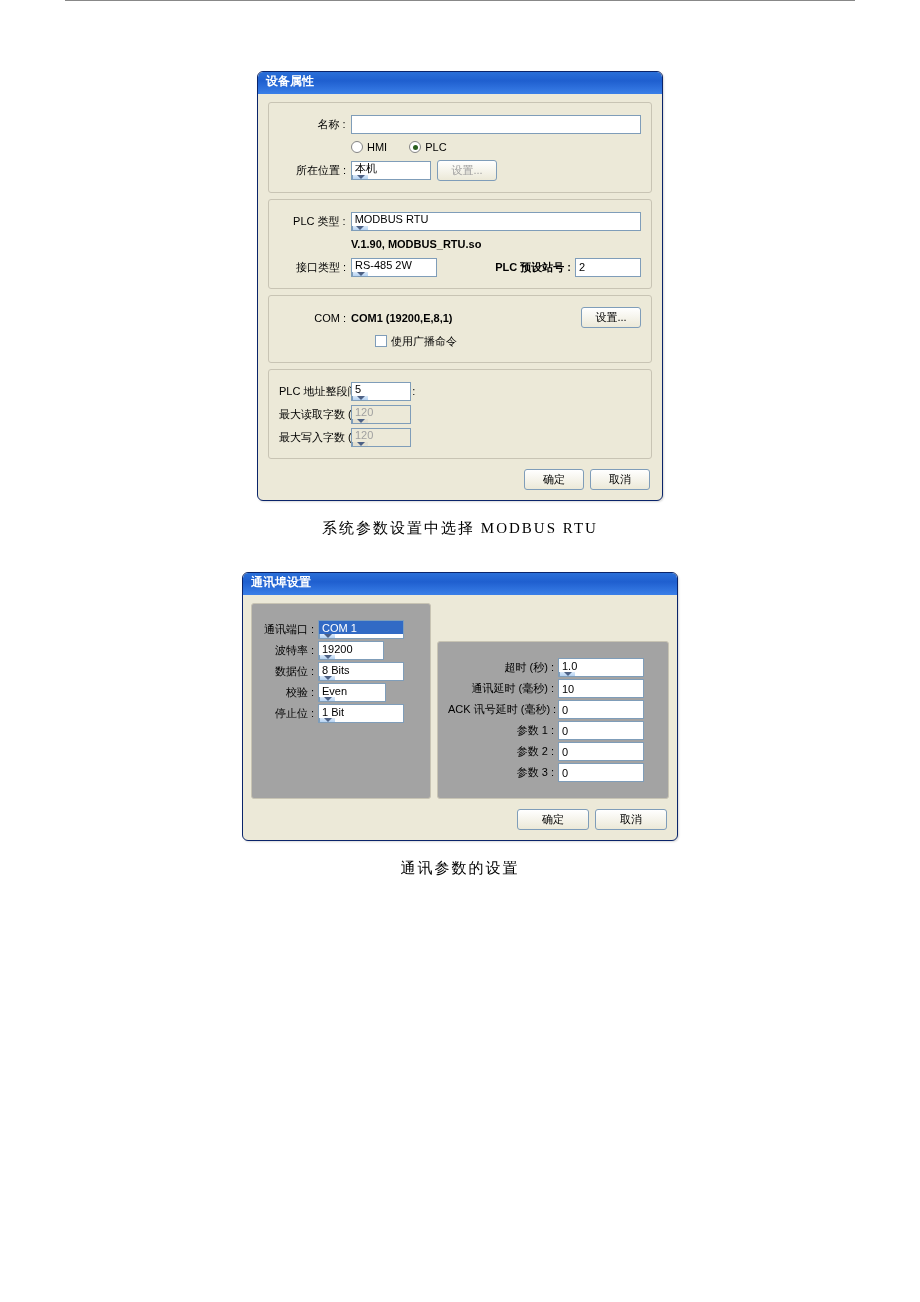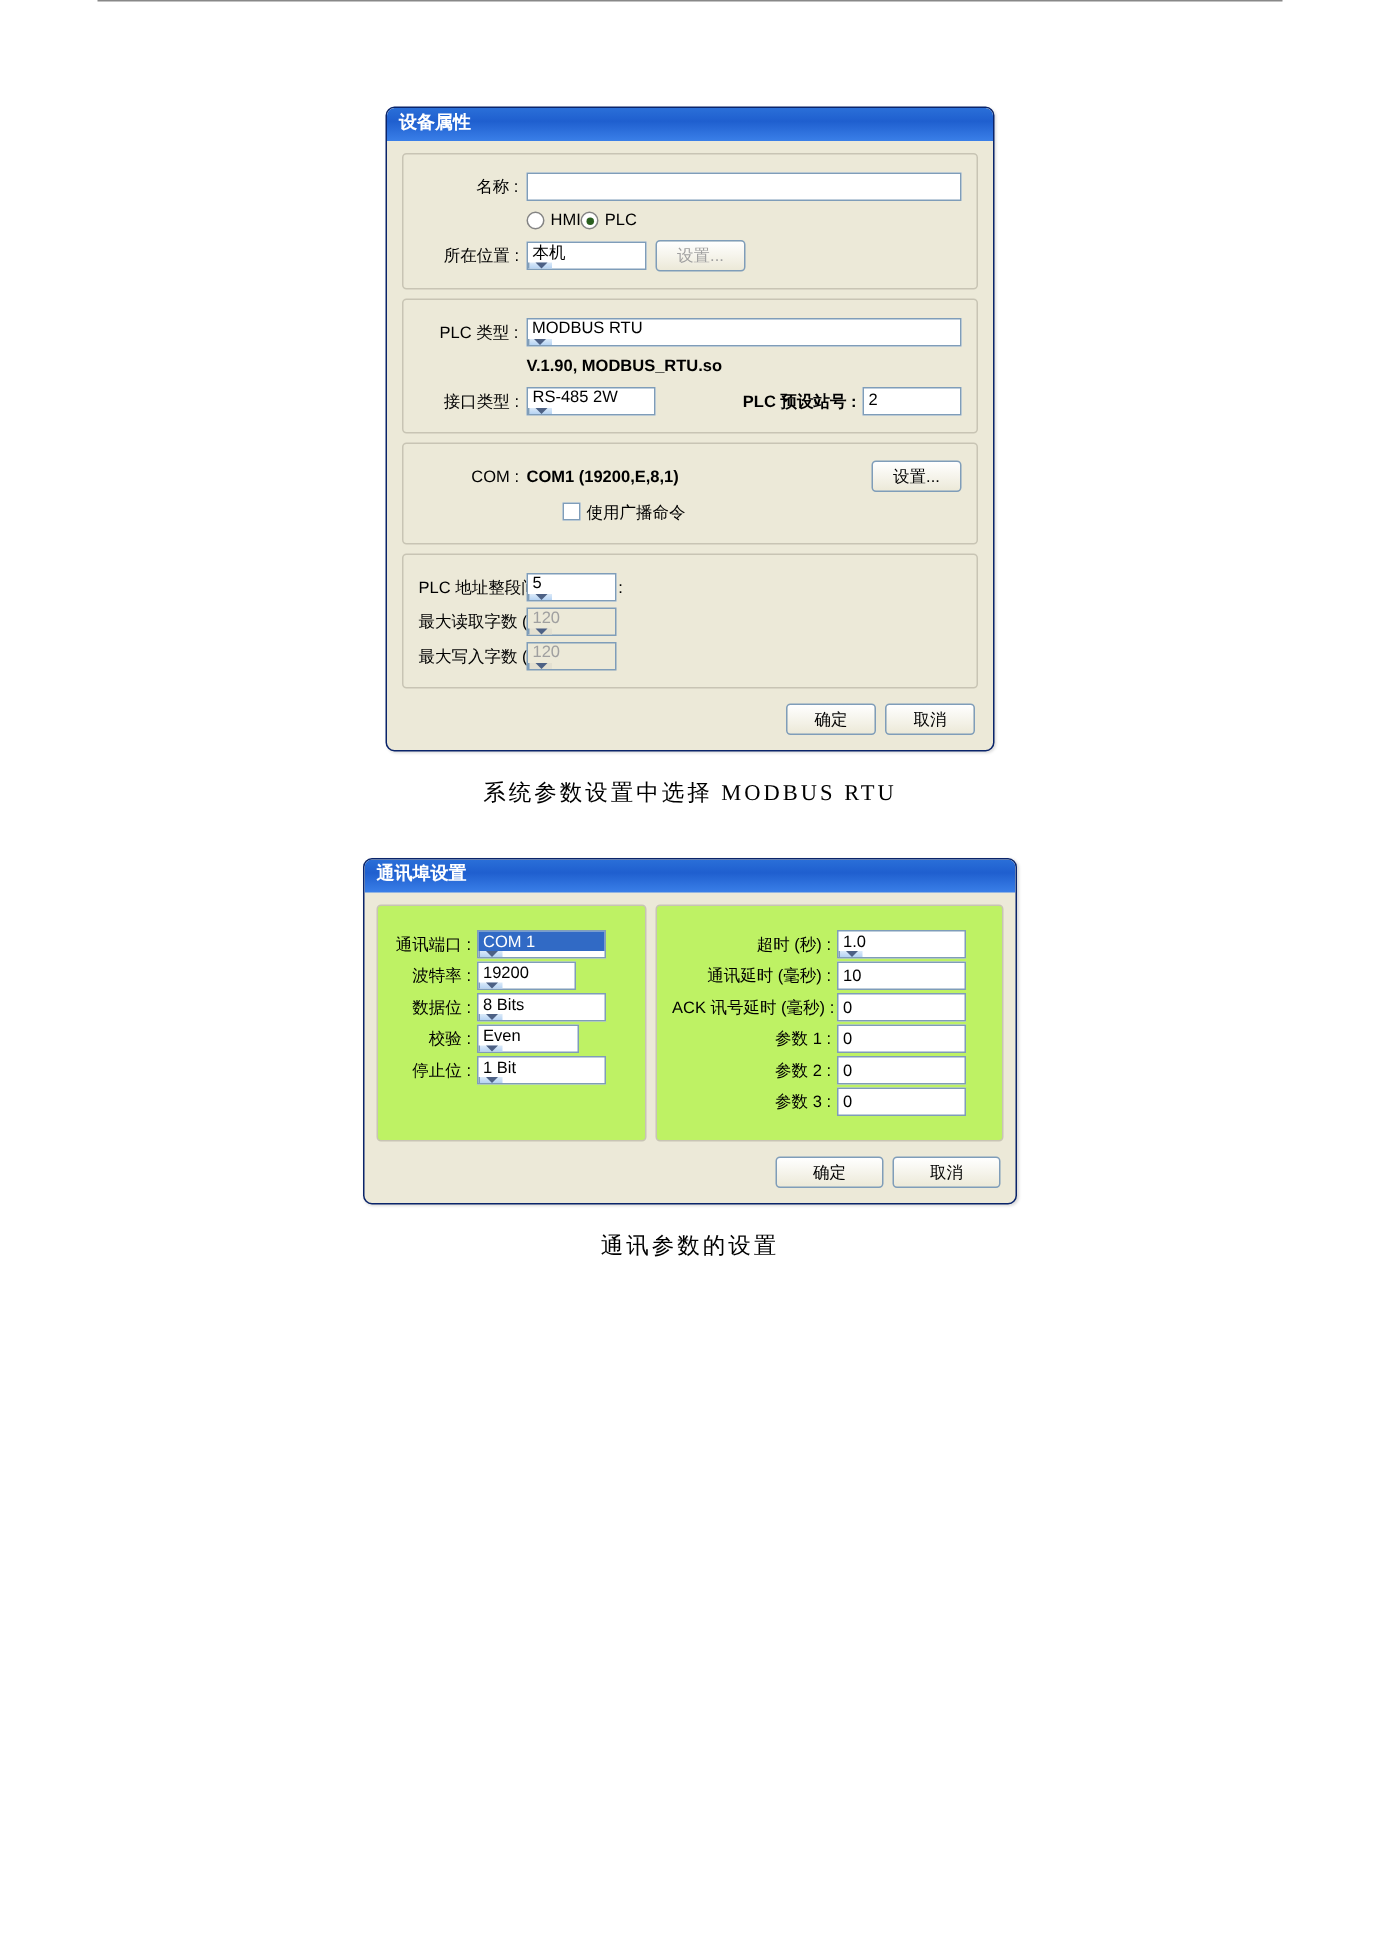--- a/index.html
+++ b/index.html
@@ -109,21 +109,21 @@
   }
   .combo.disabled { background: #ece9d8; }
   .combo.disabled .combo-text { color: #a0a0a0; }
   .combo.disabled .combo-btn { background: #e3e0d1; cursor: default; }
   .chev {
     width: 0; height: 0;
     border-left: 4px solid transparent;
     border-right: 4px solid transparent;
     border-top: 4px solid #4d6185;
   }
-  .radio-group { display: flex; }
+  .radio-group { display: flex; gap: 22px; }
   .radio {
     display: inline-flex;
     align-items: center;
     gap: 4px;
     font-size: 11px;
     cursor: pointer;
   }
   .radio .circle {
     width: 12px; height: 12px;
     border: 1px solid #848484;
@@ -191,24 +191,24 @@
   }
   .d2-columns {
     display: flex;
     gap: 6px;
     margin-bottom: 6px;
   }
   .d2-col {
     border: 1px solid #c8c4b4;
     border-radius: 3px;
     padding: 14px 10px 14px 10px;
-    background: #bef264;
+    background: #a3a3a3;
   }
   .d2-col.left { width: 180px; }
-  .d2-col.right { flex: 1; }
+  .d2-col.right { flex: 1; margin-top: 38px; }
   .d2-row {
     display: flex;
     align-items: center;
     margin: 2px 0;
   }
   .d2-col.left .lbl2 { width: 56px; text-align: right; padding-right: 4px; font-size: 11px; }
   .d2-col.right .lbl2 { width: 110px; text-align: right; padding-right: 4px; font-size: 11px; white-space: nowrap; }
 </style>
 </head>
 <body>

